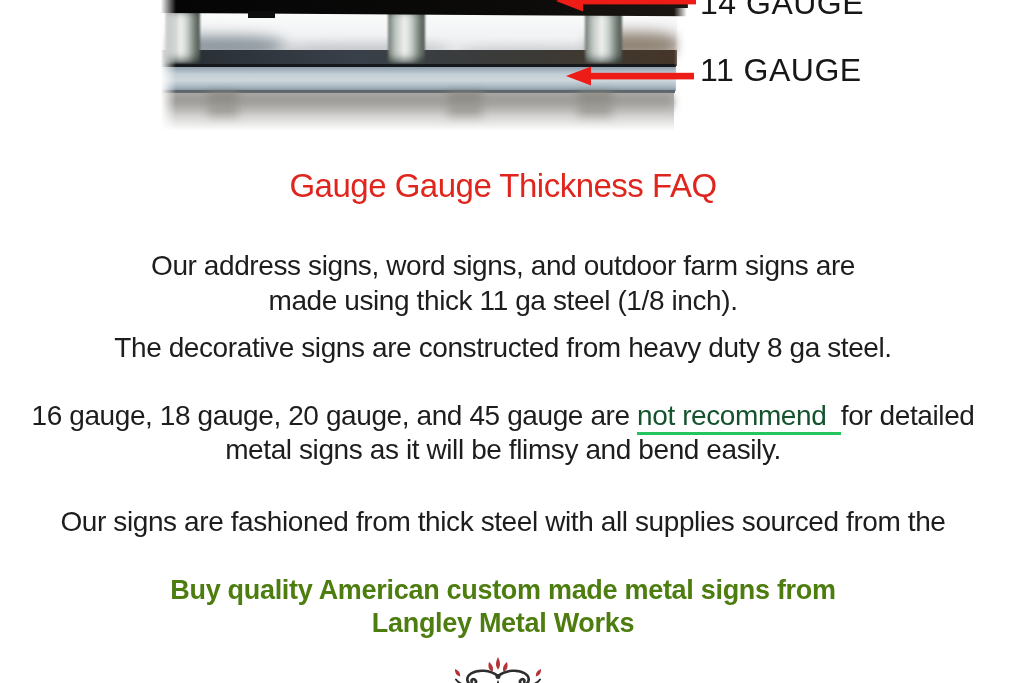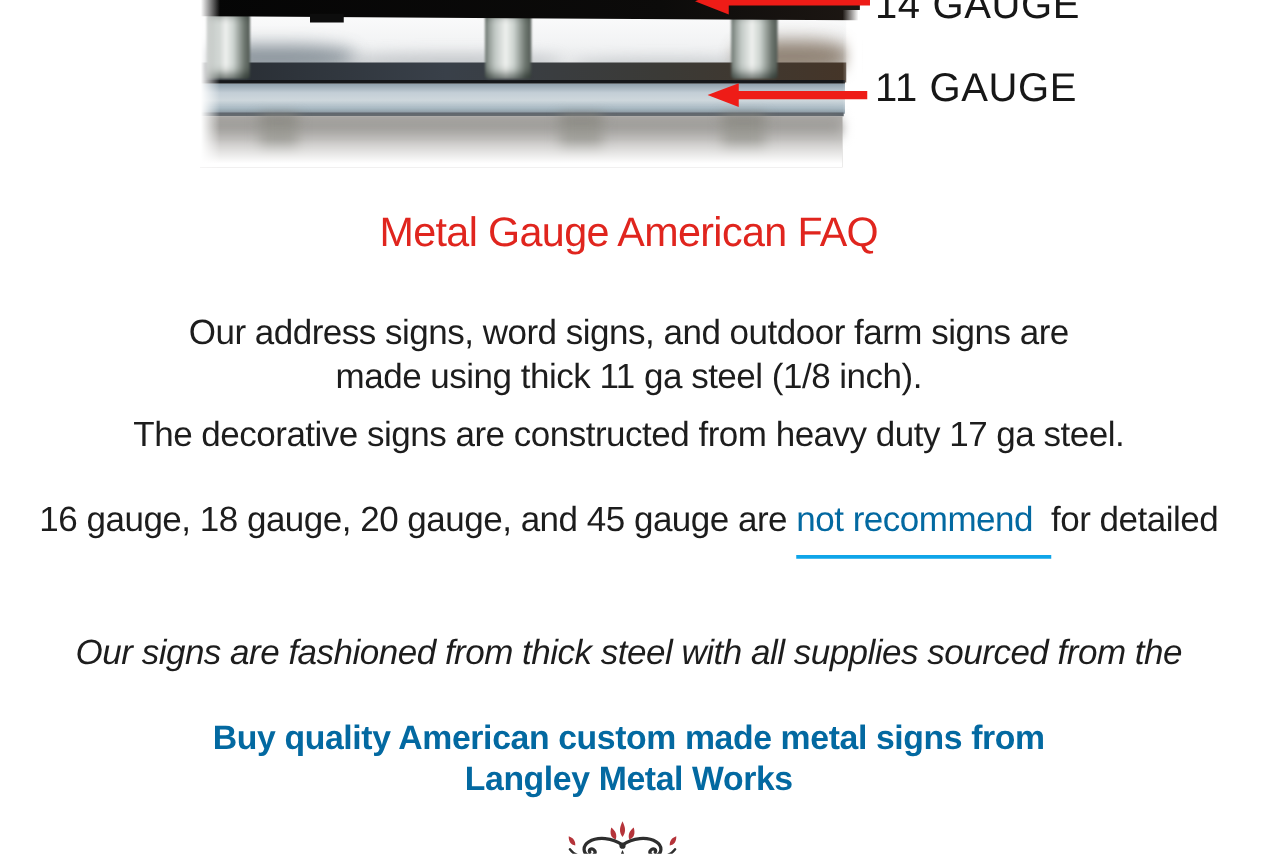--- a/index.html
+++ b/index.html
@@ -48,23 +48,23 @@
   .l14{top:-15px;}
   .l11{top:52px;}
 
   
   .content-line{position:absolute;left:0;width:1006px;text-align:center;white-space:nowrap;}
   .title{top:164px;font-size:33px;line-height:44px;color:#e0251e;letter-spacing:-.5px;}
   .body-par{color:#1d1d1d;font-size:28px;letter-spacing:-.4px;}
   .p1{top:224px;line-height:35px;margin-top:24px;}
   .p2{top:330px;line-height:35px;}
   .p3{top:399px;line-height:34px;}
-  .p4{top:504px;line-height:35px;font-style:italic;}
-  .em-red{color:#0369a1;border-bottom:3px solid #0ea5e9;padding-right:7px;padding-bottom:13px;}
-  .footer-blue{top:574px;font-size:27px;line-height:33px;font-weight:bold;color:#0369a1;letter-spacing:-.3px;}
+  .p4{top:504px;line-height:35px;}
+  .em-red{color:#14532d;border-bottom:3px solid #22c55e;padding-right:7px;padding-bottom:1px;}
+  .footer-blue{top:574px;font-size:27px;line-height:33px;font-weight:bold;color:#4d7c0f;letter-spacing:-.3px;}
 
   .ornament{position:absolute;left:446px;top:656px;}
 </style>
 </head>
 <body>
 
 <div class="page">
 
   <div class="photo">
     <div class="photo-bg"></div>
@@ -97,33 +97,34 @@
     <polygon points="0,12 27,1.5 27,22.5" fill="#ee1c17"></polygon>
   </svg>
   <svg class="arrow a11" width="128" height="26" viewBox="0 0 128 26">
     <rect x="22" y="9.8" width="106" height="6.6" fill="#ee1c17"></rect>
     <polygon points="0,13 25,3.5 25,22.5" fill="#ee1c17"></polygon>
   </svg>
 
   <div class="gauge-label l14">14 GAUGE</div>
   <div class="gauge-label l11">11 GAUGE</div>
 
-  <div class="content-line title">Metal Gauge American FAQ</div>
+  <div class="content-line title">Gauge Gauge Thickness FAQ</div>
 
   <div class="content-line body-par p1">
     <span>Our address signs, word signs, and outdoor farm signs are</span><br>
     <span>made using thick 11 ga steel (1/8 inch).</span>
   </div>
 
   <div class="content-line body-par p2">
-    <span>The decorative signs are constructed from heavy duty 17 ga steel.</span>
+    <span>The decorative signs are constructed from heavy duty 8 ga steel.</span>
   </div>
 
   <div class="content-line body-par p3">
     <span>16 gauge, 18 gauge, 20 gauge, and 45 gauge are </span><span class="em-red">not recommend </span><span>for detailed</span><br>
+    <span>metal signs as it will be flimsy and bend easily.</span>
   </div>
 
   <div class="content-line body-par p4">
     <span>Our signs are fashioned from thick steel with all supplies sourced from the</span><br>
   </div>
 
   <div class="content-line footer-blue">
     <span>Buy quality American custom made metal signs from</span><br>
     <span>Langley Metal Works</span>
   </div>

